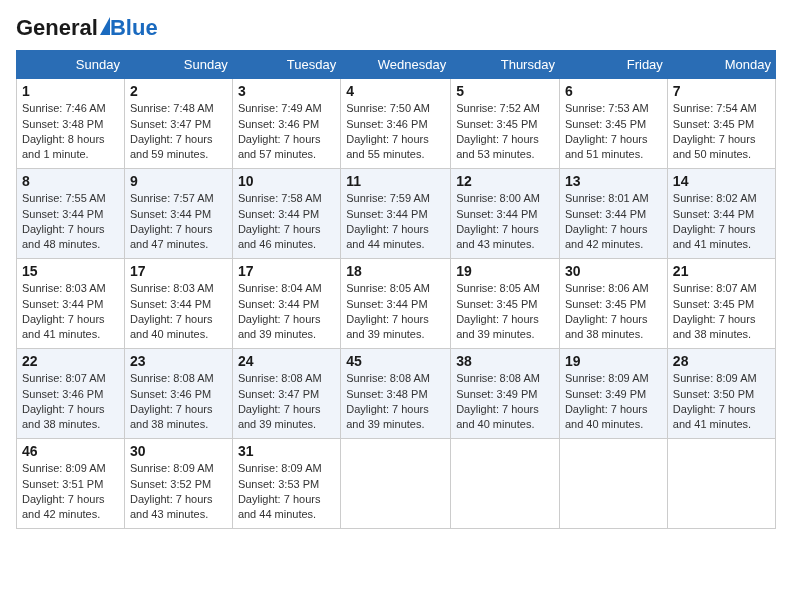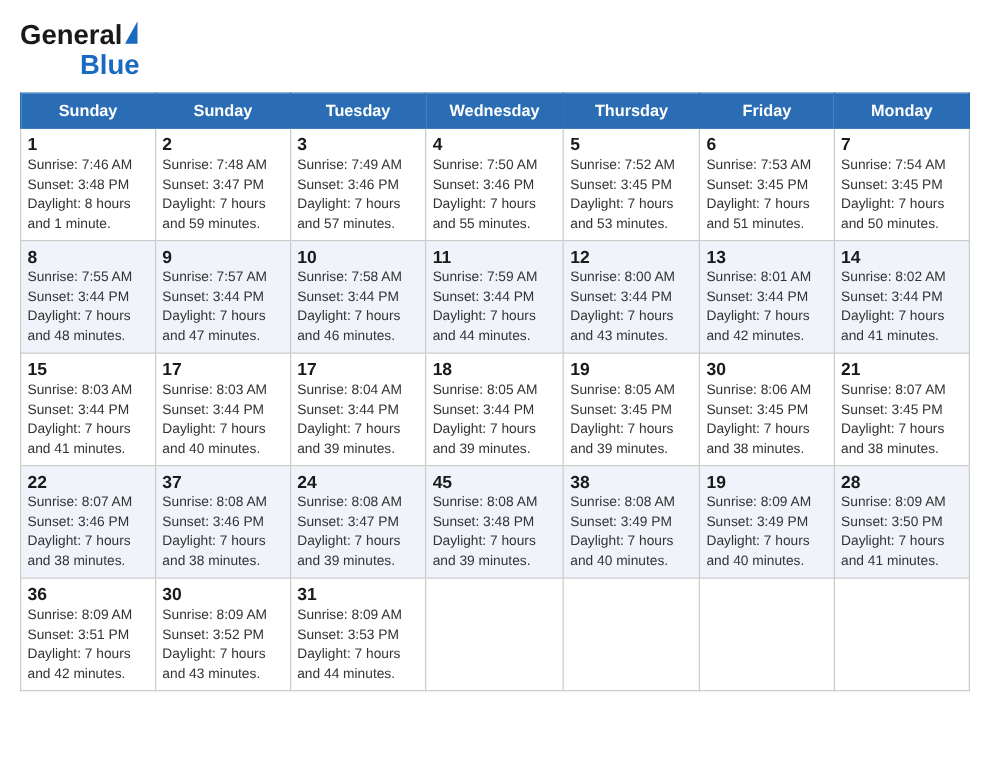--- a/index.html
+++ b/index.html
@@ -11,21 +11,21 @@
       padding: 16px;
     }
     .header {
       display: flex;
       justify-content: space-between;
       align-items: flex-start;
       margin-bottom: 10px;
     }
     .logo {
       display: flex;
-      flex-direction: column;
+      flex-direction: row;
       align-items: flex-start;
     }
     .logo-text {
       font-size: 22px;
       font-weight: bold;
       color: #1a1a1a;
       line-height: 1.1;
     }
     .logo-triangle {
       width: 0;
@@ -53,23 +53,23 @@
     }
     .calendar {
       width: 100%;
       border-collapse: collapse;
       font-size: 11px;
     }
     .calendar th {
       background: #2a6db5;
       color: white;
       padding: 6px 4px;
-      text-align: center;
+      text-align: right;
       font-size: 13px;
-      font-weight: bold;
+      font-weight: normal;
       border: 1px solid #2a6db5;
     }
     .calendar td {
       vertical-align: top;
       border: 1px solid #ccc;
       padding: 4px 5px;
       width: 113px;
       height: 90px;
       background: #fff;
     }
@@ -96,21 +96,21 @@
 <body>
 
 <div class="header">
   <div class="logo">
     <div class="logo-row">
       <span class="logo-text">
         <span style="color:#1a1a1a;">General</span><span class="logo-triangle"></span>
       </span>
     </div>
     <div class="logo-row">
-      <span class="logo-text" style="color:#1a6abf; font-size:22px;margin-left:48px;">Blue</span>
+      <span class="logo-text" style="color:#1a6abf; font-size:22px;">Blue</span>
     </div>
   </div>
   <div class="title-block">
     <div class="month-title"></div>
     <div class="location"></div>
   </div>
 </div>
 
 <table class="calendar">
   <thead>
@@ -214,21 +214,21 @@
           <span class="day-number">21</span>
           <div class="day-info">Sunrise: 8:07 AM<br>Sunset: 3:45 PM<br>Daylight: 7 hours and 38 minutes.</div>
         </td>
       </tr>
       <tr>
         <td>
           <span class="day-number">22</span>
           <div class="day-info">Sunrise: 8:07 AM<br>Sunset: 3:46 PM<br>Daylight: 7 hours and 38 minutes.</div>
         </td>
         <td>
-          <span class="day-number">37</span>
+          <span class="day-number">23</span>
           <div class="day-info">Sunrise: 8:08 AM<br>Sunset: 3:46 PM<br>Daylight: 7 hours and 38 minutes.</div>
         </td>
         <td>
           <span class="day-number">24</span>
           <div class="day-info">Sunrise: 8:08 AM<br>Sunset: 3:47 PM<br>Daylight: 7 hours and 39 minutes.</div>
         </td>
         <td>
           <span class="day-number">45</span>
           <div class="day-info">Sunrise: 8:08 AM<br>Sunset: 3:48 PM<br>Daylight: 7 hours and 39 minutes.</div>
         </td>
@@ -240,21 +240,21 @@
           <span class="day-number">19</span>
           <div class="day-info">Sunrise: 8:09 AM<br>Sunset: 3:49 PM<br>Daylight: 7 hours and 40 minutes.</div>
         </td>
         <td>
           <span class="day-number">28</span>
           <div class="day-info">Sunrise: 8:09 AM<br>Sunset: 3:50 PM<br>Daylight: 7 hours and 41 minutes.</div>
         </td>
       </tr>
       <tr>
         <td>
-          <span class="day-number">36</span>
+          <span class="day-number">46</span>
           <div class="day-info">Sunrise: 8:09 AM<br>Sunset: 3:51 PM<br>Daylight: 7 hours and 42 minutes.</div>
         </td>
         <td>
           <span class="day-number">30</span>
           <div class="day-info">Sunrise: 8:09 AM<br>Sunset: 3:52 PM<br>Daylight: 7 hours and 43 minutes.</div>
         </td>
         <td>
           <span class="day-number">31</span>
           <div class="day-info">Sunrise: 8:09 AM<br>Sunset: 3:53 PM<br>Daylight: 7 hours and 44 minutes.</div>
         </td>

